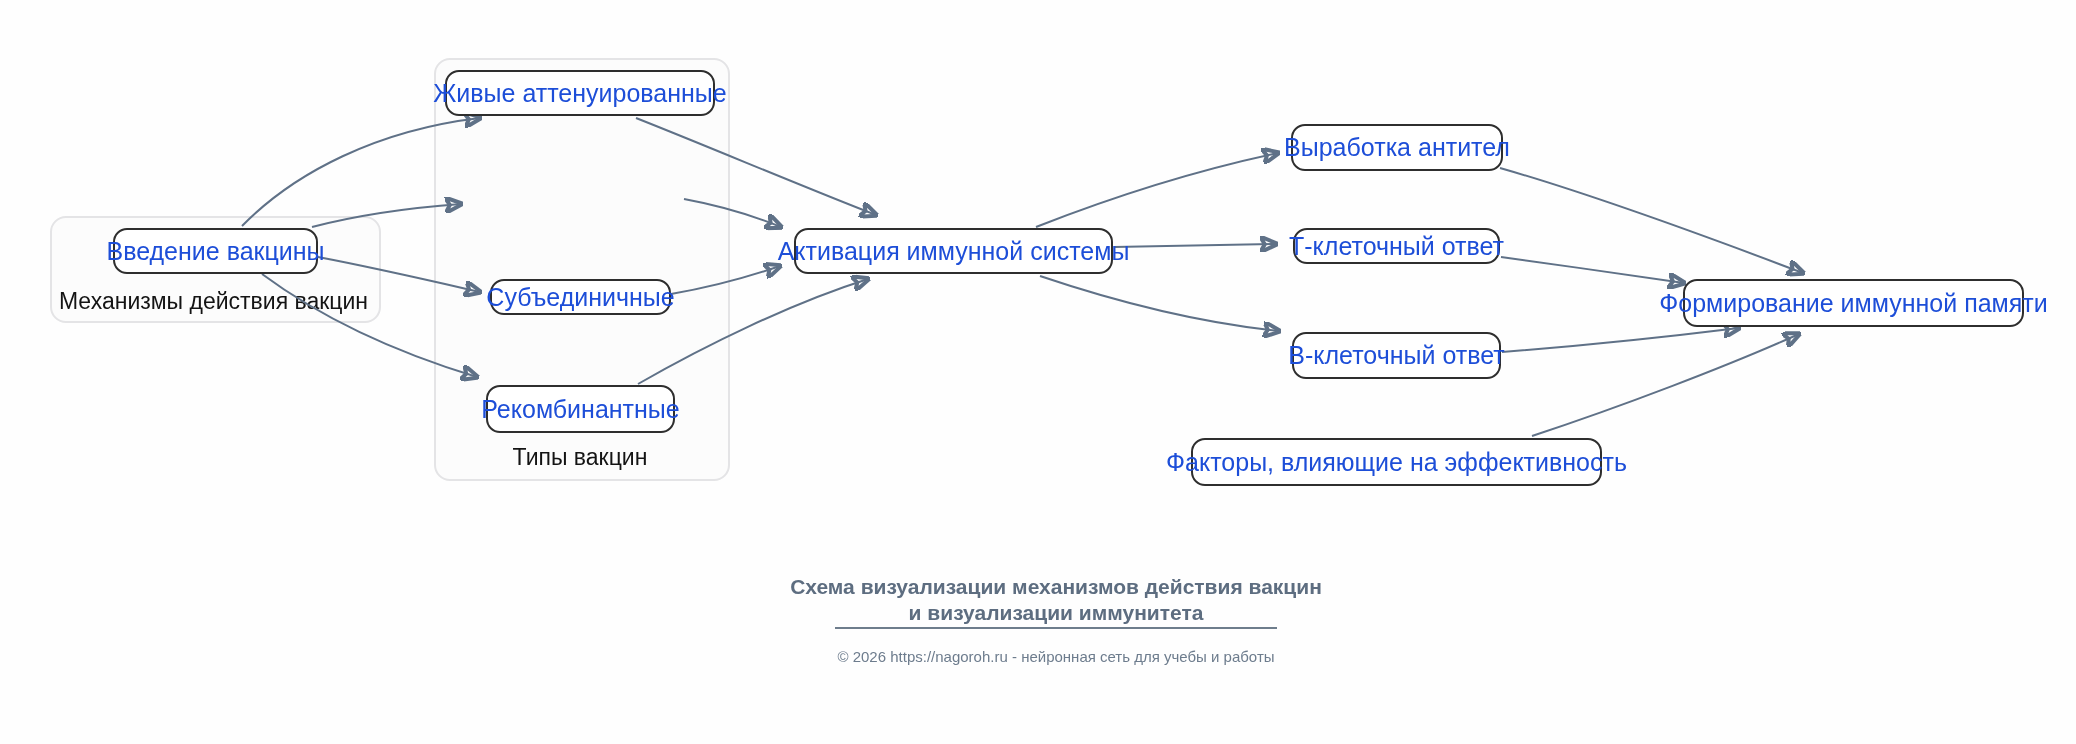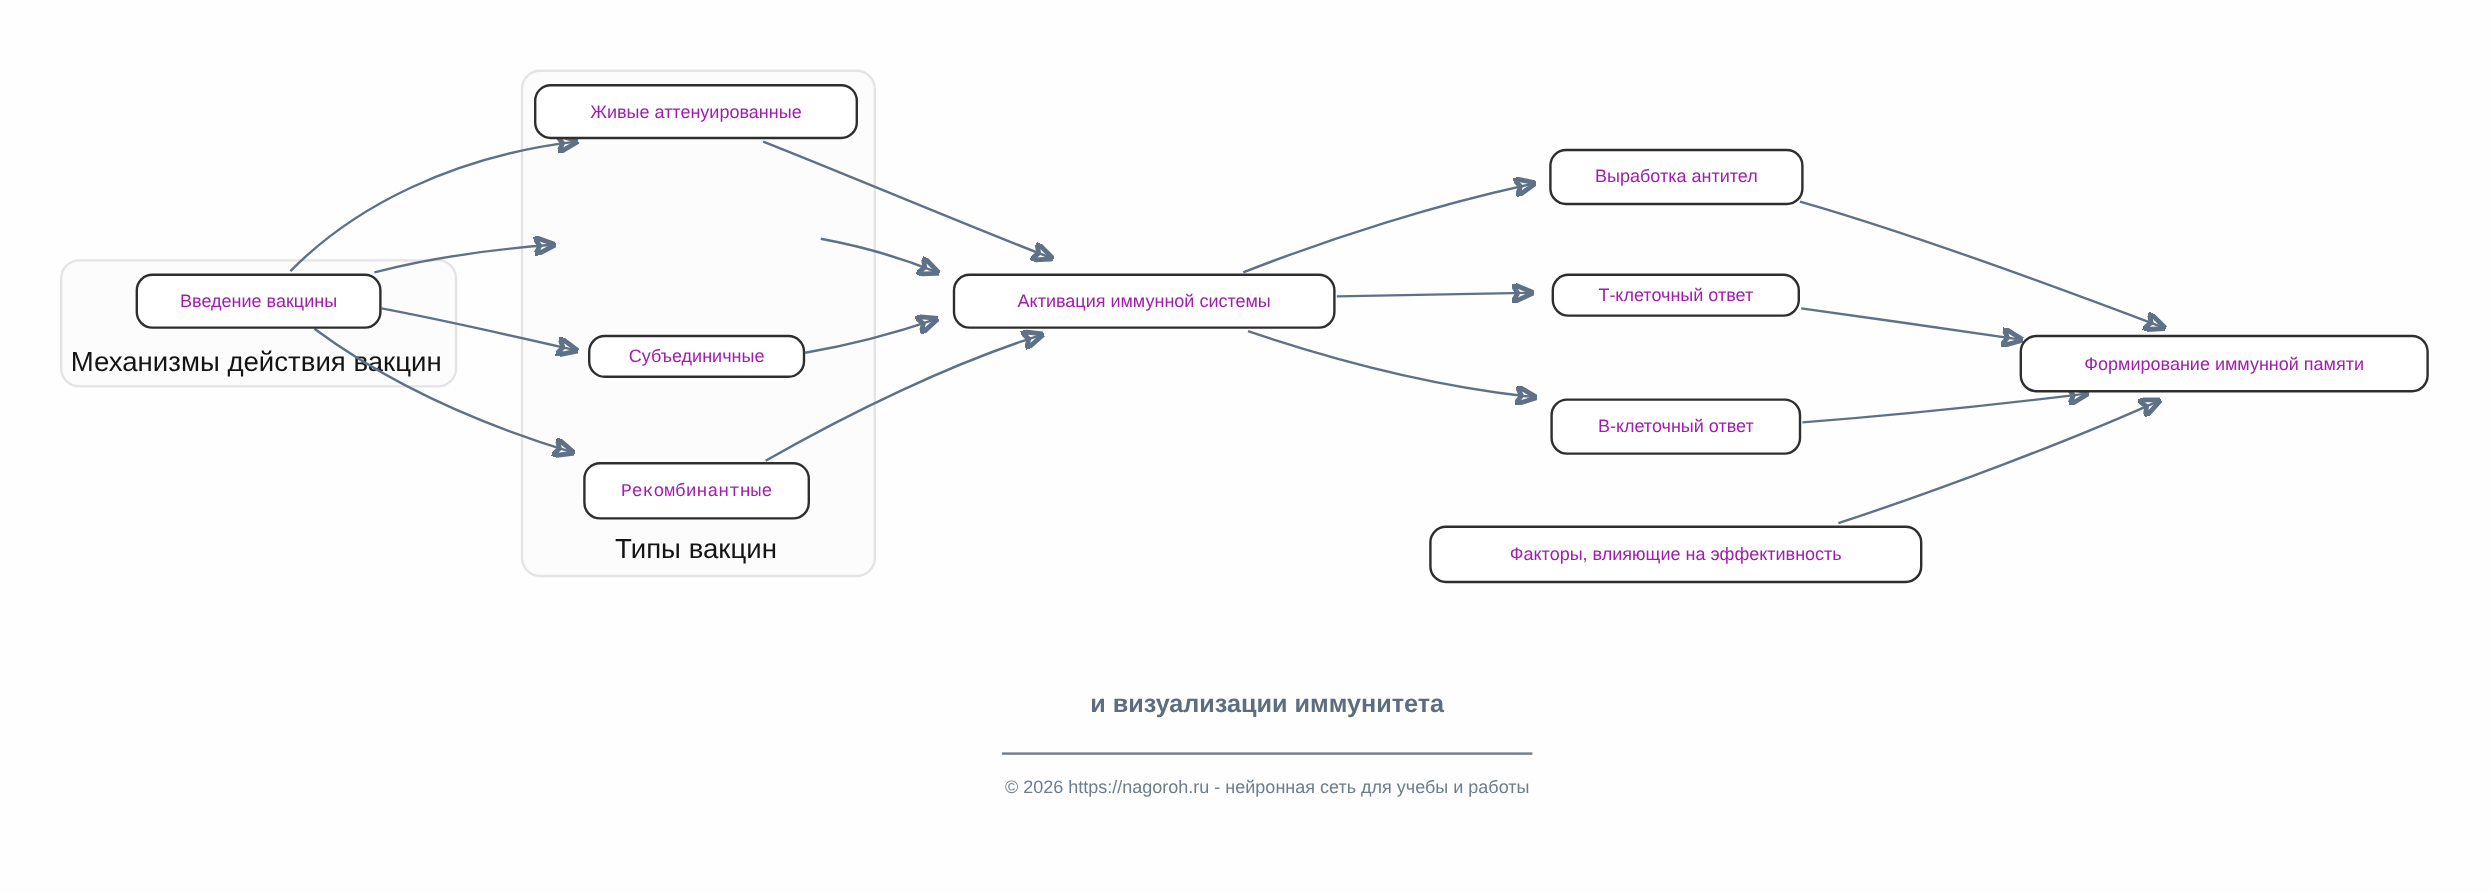--- a/index.html
+++ b/index.html
@@ -38,22 +38,22 @@
     stroke-width: 2;
   }
   .node {
     position: absolute;
     display: flex;
     align-items: center;
     justify-content: center;
     background: #ffffff;
     border: 2px solid #2e2e2e;
     border-radius: 14px;
-    font-size: 15px;
-    color: #a21caf;
+    font-size: 25px;
+    color: #1d4ed8;
     white-space: nowrap;
     z-index: 3;
     box-sizing: border-box;
   }
   .footer-title {
     position: absolute;
     left: 556px;
     top: 574px;
     width: 1000px;
     text-align: center;
@@ -113,27 +113,28 @@
     <path d="M 1040 276 C 1120 303 1202 323 1279 331" marker-end="url(#arrowhead)"></path>
     <path d="M 1500 168 C 1598 196 1716 240 1803 273" marker-end="url(#arrowhead)"></path>
     <path d="M 1501 257 C 1560 265 1628 275 1684 283" marker-end="url(#arrowhead)"></path>
     <path d="M 1502 352 C 1580 346 1666 337 1739 328" marker-end="url(#arrowhead)"></path>
     <path d="M 1532 436 C 1620 407 1728 366 1799 334" marker-end="url(#arrowhead)"></path>
   </svg>
 
   <div class="node" style="left:113px; top:228px; width:205px; height:46px;">Введение вакцины</div>
   <div class="node" style="left:445px; top:70px; width:270px; height:46px;">Живые аттенуированные</div>
   <div class="node" style="left:490px; top:279px; width:181px; height:36px;">Субъединичные</div>
-  <div class="node" style="left:486px; top:385px; width:189px; height:48px;font-family:Liberation Mono, monospace;">Рекомбинантные</div>
+  <div class="node" style="left:486px; top:385px; width:189px; height:48px;">Рекомбинантные</div>
   <div class="node" style="left:794px; top:228px; width:319px; height:46px;">Активация иммунной системы</div>
   <div class="node" style="left:1291px; top:124px; width:212px; height:47px;">Выработка антител</div>
   <div class="node" style="left:1293px; top:228px; width:207px; height:36px;">Т-клеточный ответ</div>
   <div class="node" style="left:1292px; top:332px; width:209px; height:47px;">В-клеточный ответ</div>
   <div class="node" style="left:1191px; top:438px; width:411px; height:48px;">Факторы, влияющие на эффективность</div>
   <div class="node" style="left:1683px; top:279px; width:341px; height:48px;">Формирование иммунной памяти</div>
 
   <div class="footer-title">
+    <div>Схема визуализации механизмов действия вакцин</div>
     <div>и визуализации иммунитета</div>
   </div>
   <div class="footer-divider"></div>
   <div class="footer-copyright">© 2026 https://nagoroh.ru - нейронная сеть для учебы и работы</div>
 
 </div>
 
 </body></html>

